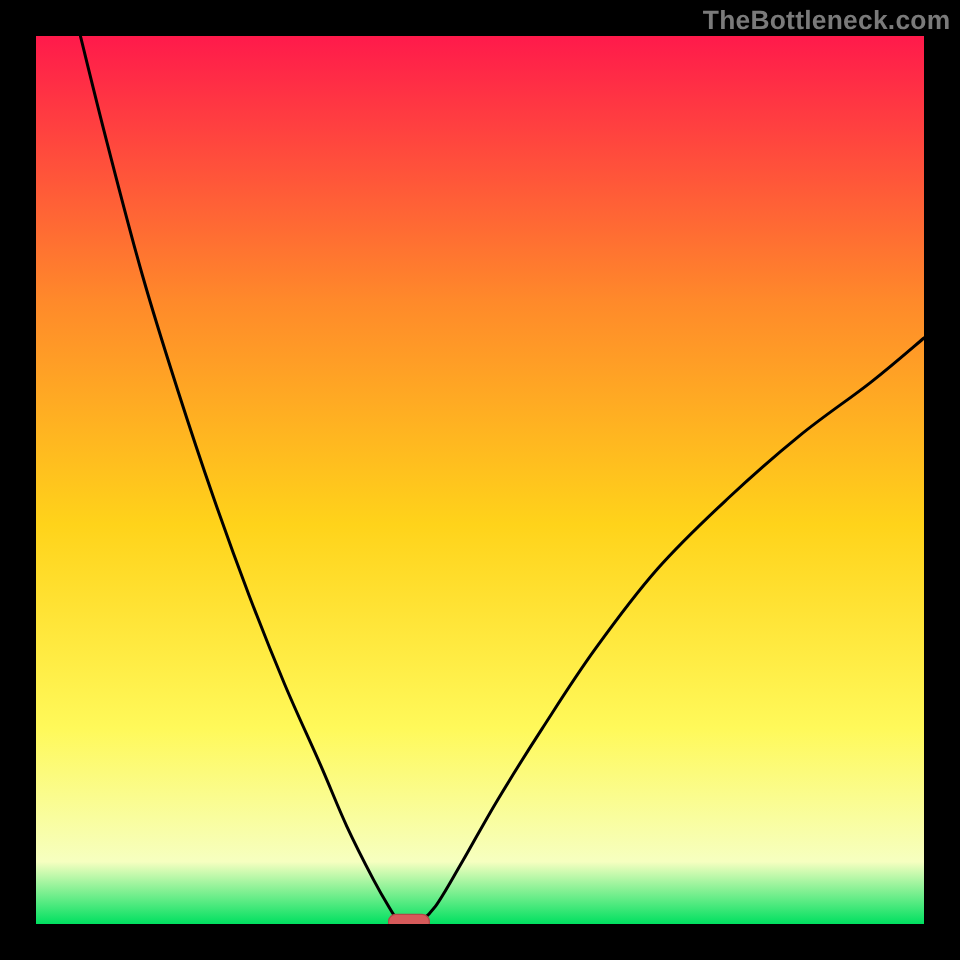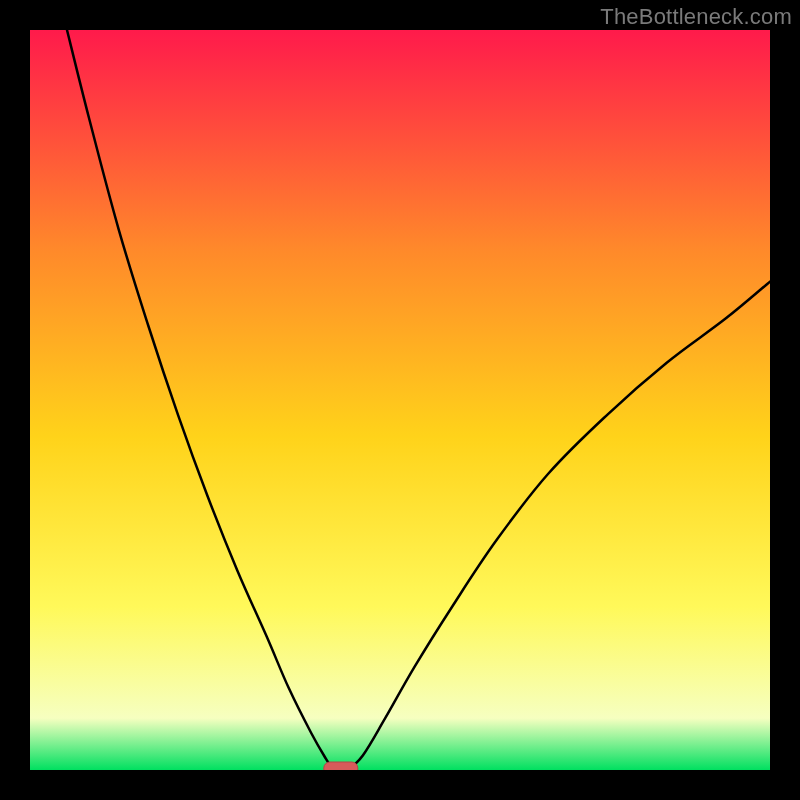--- a/index.html
+++ b/index.html
@@ -25,21 +25,21 @@
     top: 0;
     width: 740px;
     height: 740px;
   }
   .watermark {
     position: absolute;
     top: 4px;
     right: 8px;
     color: #7a7a7a;
     font-size: 22px;
-    font-weight: 400;
+    font-weight: 700;
     letter-spacing: 0.2px;
   }
   svg {
     display: block;
   }
 </style>
 </head>
 <body>
 
 <div class="watermark">TheBottleneck.com</div>

